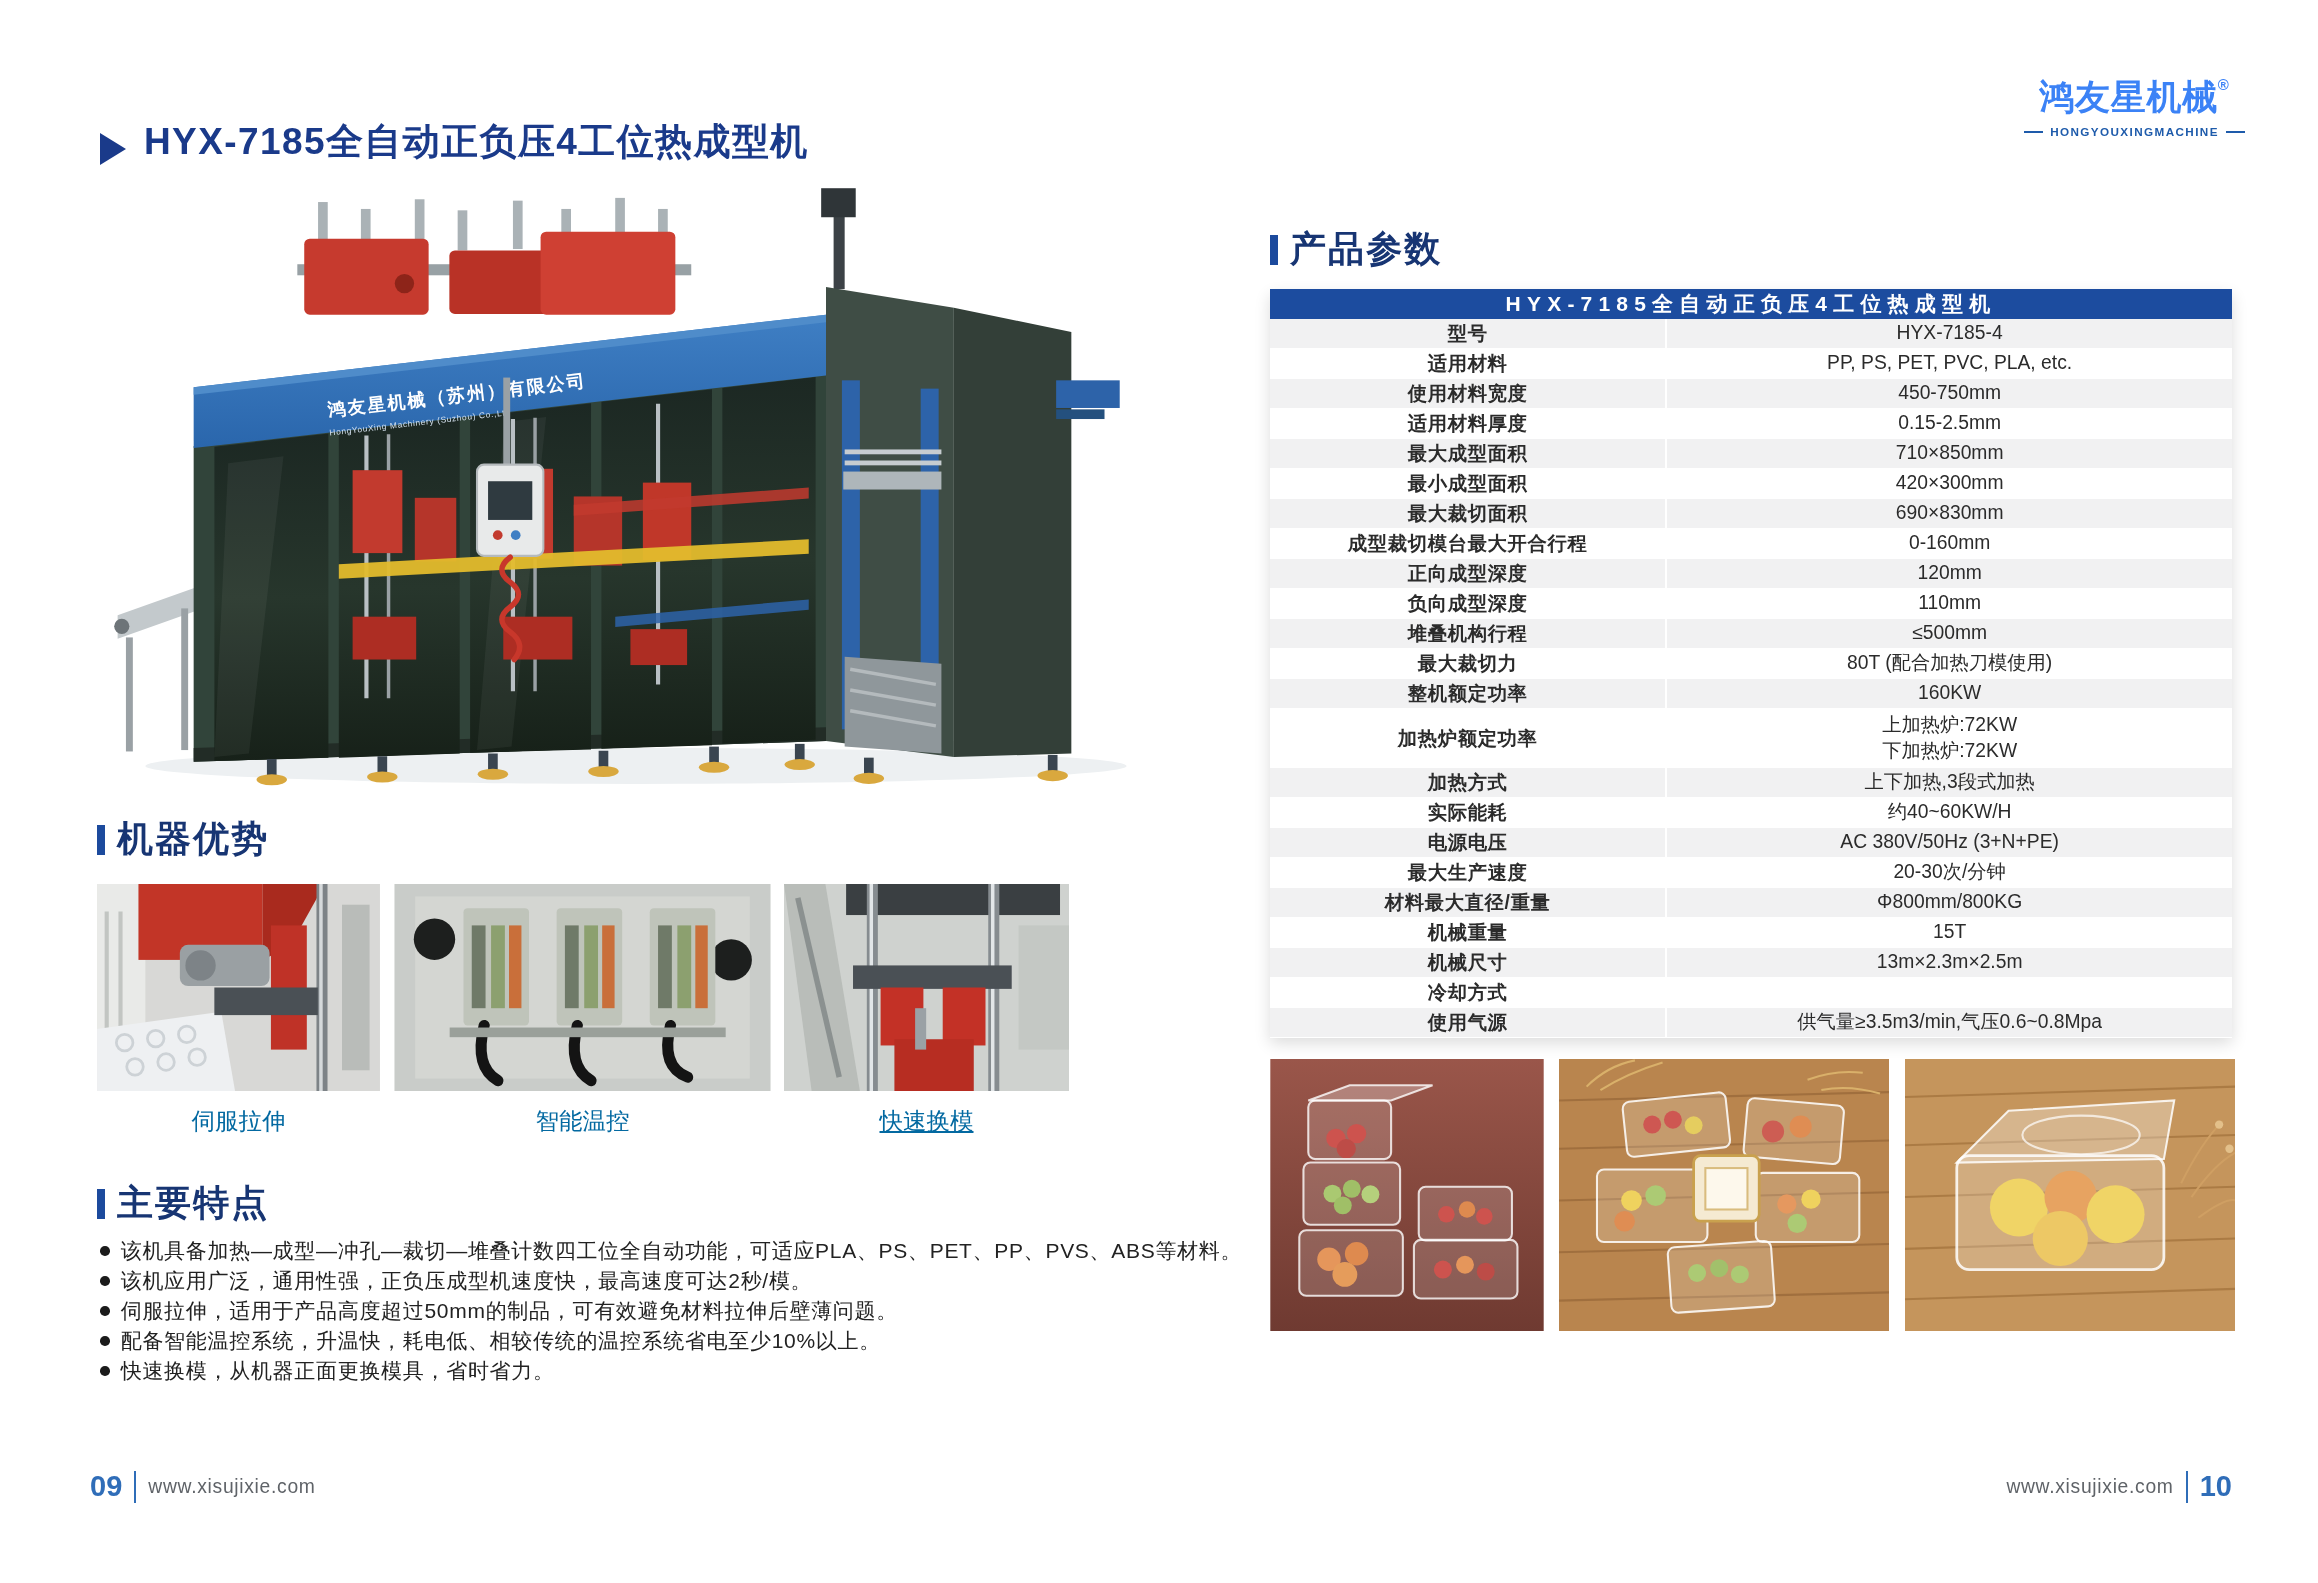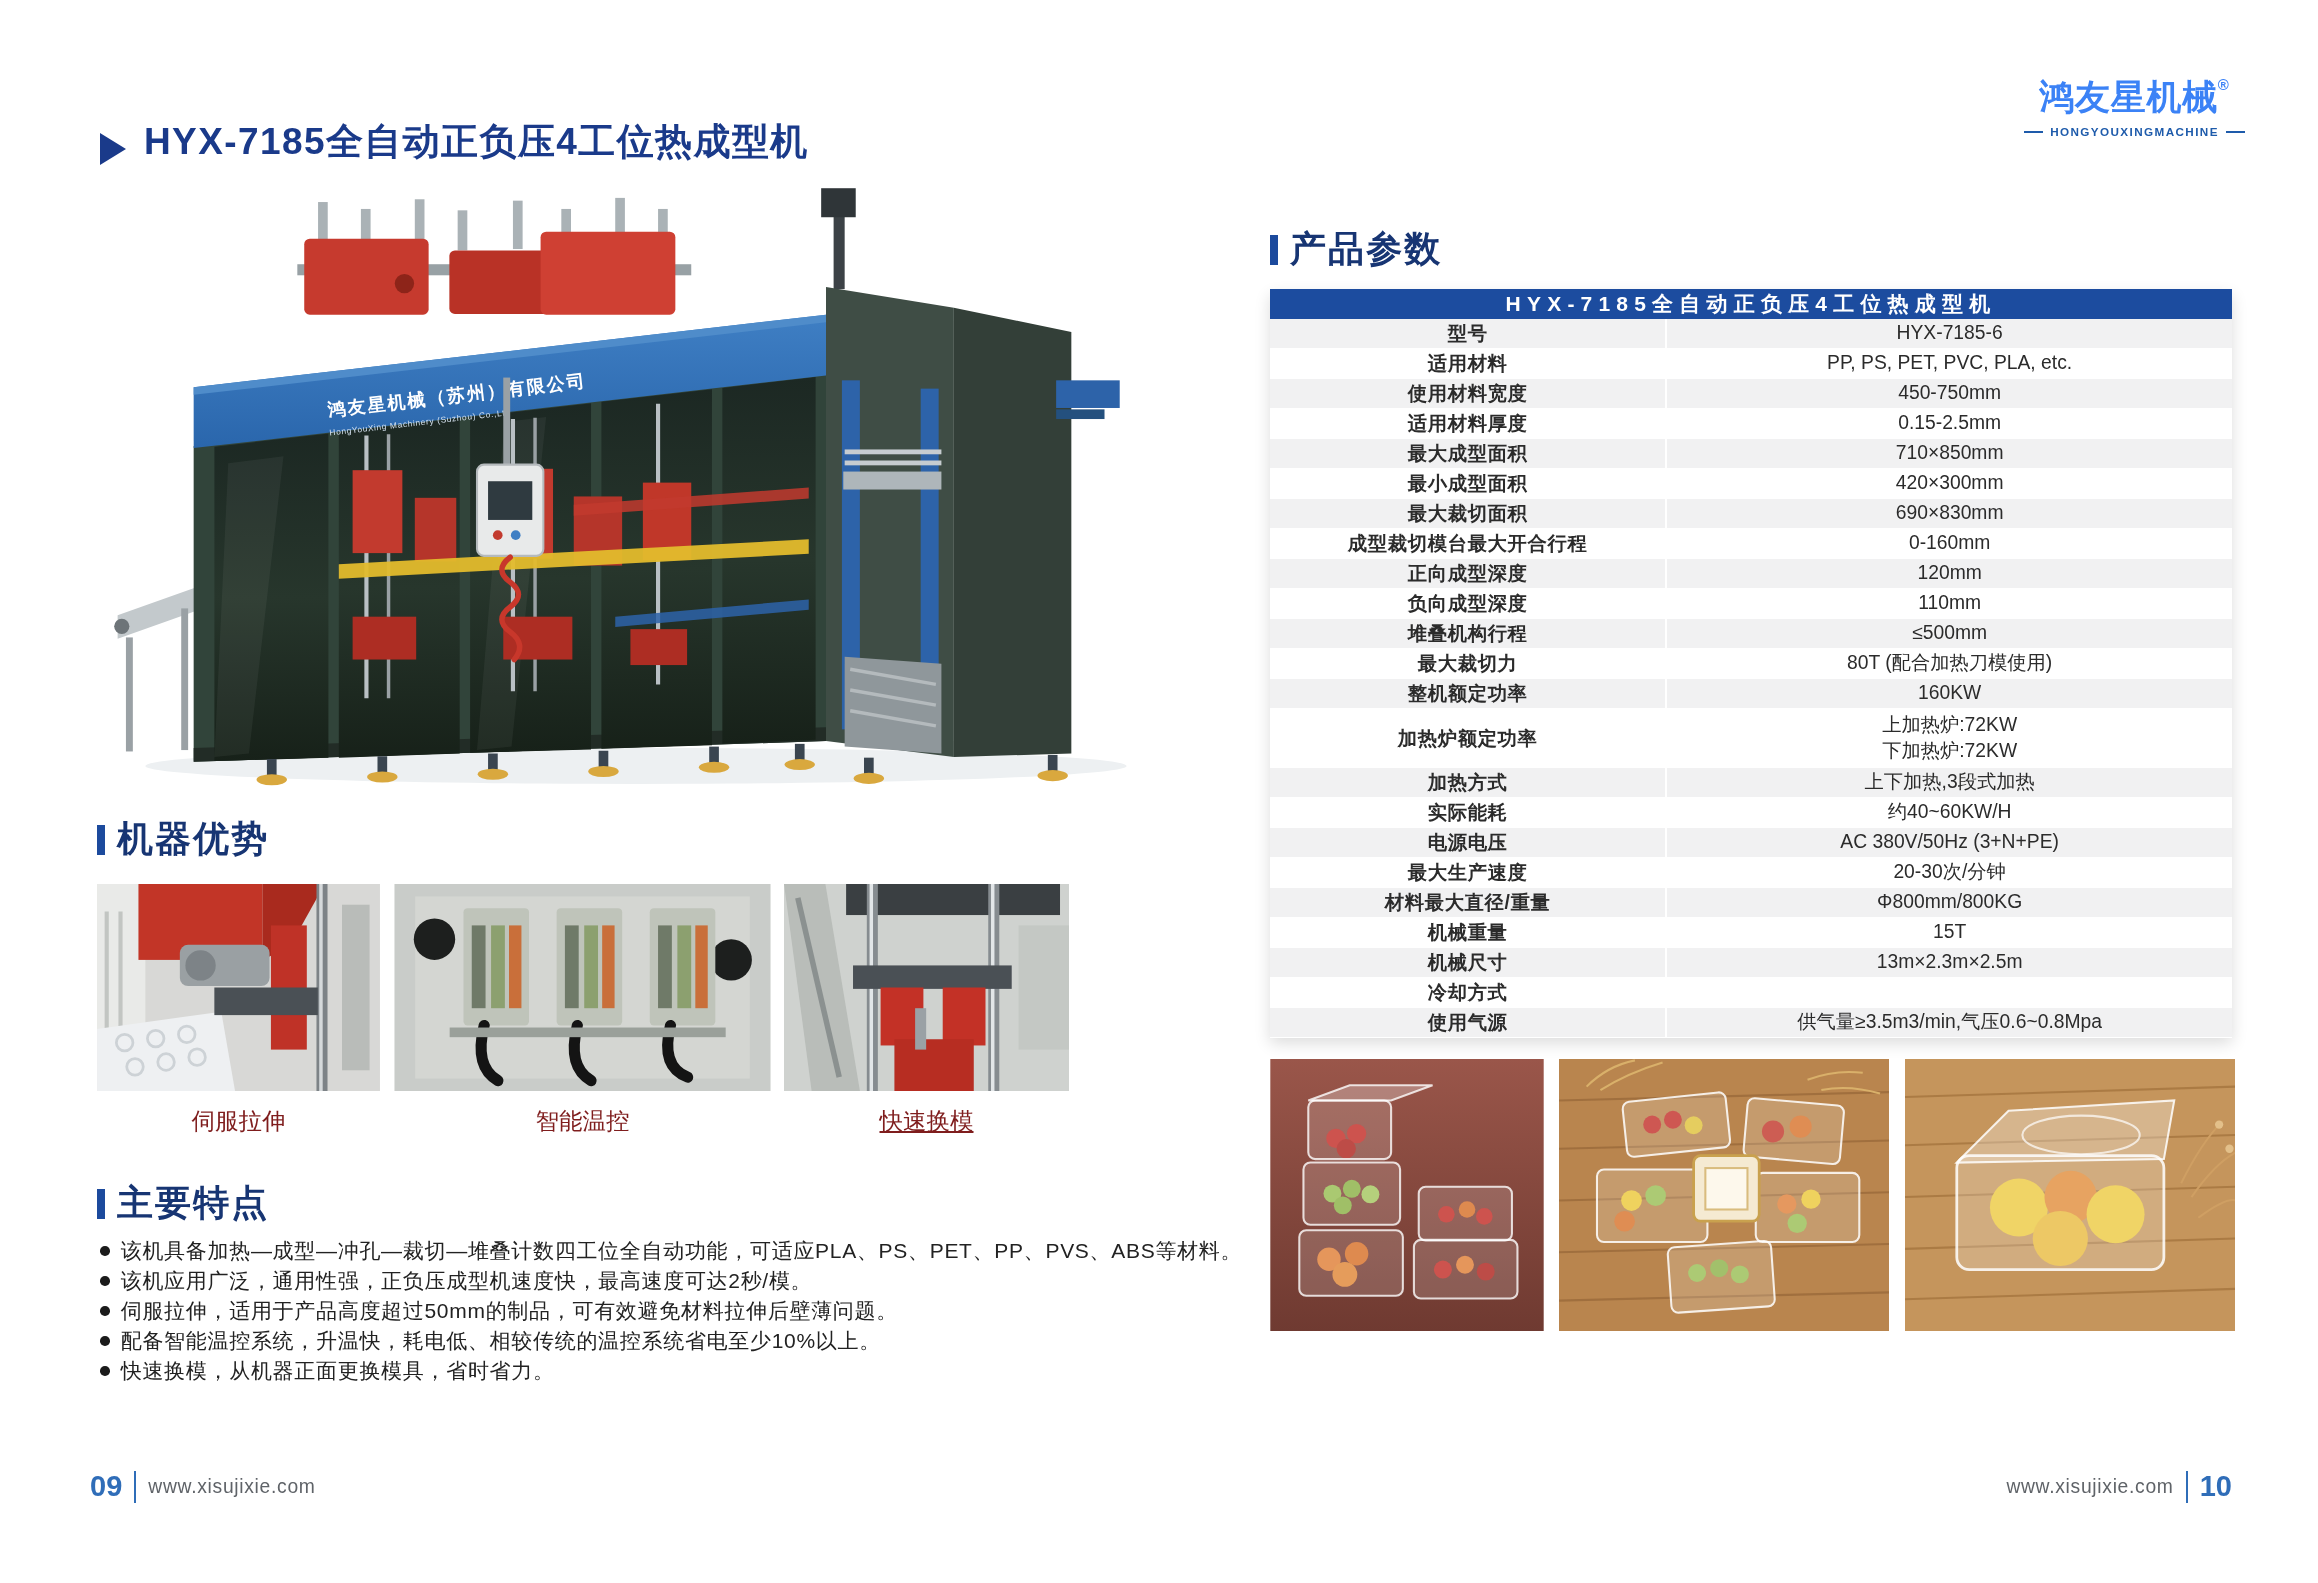--- a/index.html
+++ b/index.html
@@ -21,21 +21,21 @@
   
   .sec-head{position:absolute;display:flex;align-items:center;gap:12.4px;}
   .sec-bar{width:7.6px;height:30px;background:#1c4a9d;}
   .sec-text{font-size:36px;font-weight:bold;color:#173573;letter-spacing:2.1px;}
 
   
   .machine-photo{position:absolute;left:90px;top:173px;width:1085px;height:622px;}
 
   
   .adv-photo{position:absolute;top:884px;height:207px;overflow:hidden;}
-  .adv-caption{position:absolute;top:1105px;font-size:23.5px;color:#7f1d1d;text-align:center;}
+  .adv-caption{position:absolute;top:1105px;font-size:23.5px;color:#0369a1;text-align:center;}
 
   
   .features{position:absolute;left:100px;top:1236px;width:1050px;}
   .feature-row{display:flex;align-items:center;height:30px;gap:11px;}
   .dot{width:9.7px;height:9.7px;border-radius:50%;background:#1b1b1b;flex:0 0 auto;}
   .feature-text{font-size:21px;color:#222;letter-spacing:0.7px;white-space:nowrap;}
 
   
   .table-wrap{position:absolute;left:1270px;top:289px;width:962px;box-shadow:0 5.5px 15px rgba(0,0,0,.14);}
   .thead{height:30px;background:#1c4c9f;color:#fff;display:flex;align-items:center;justify-content:center;
@@ -313,21 +313,21 @@
 
   <div class="sec-head" style="left:1270px;top:225px;">
     <span class="sec-bar"></span>
     <span class="sec-text">产品参数</span>
   </div>
 
   <div class="table-wrap">
     <div class="thead">HYX-7185全自动正负压4工位热成型机</div>
     <div class="trow">
         <div class="tlabel">型号</div>
-        <div class="tvalue">HYX-7185-6</div>
+        <div class="tvalue">HYX-7185-4</div>
       </div>
     <div class="trow">
         <div class="tlabel">适用材料</div>
         <div class="tvalue">PP, PS, PET, PVC, PLA, etc.</div>
       </div>
     <div class="trow">
         <div class="tlabel">使用材料宽度</div>
         <div class="tvalue">450-750mm</div>
       </div>
     <div class="trow">

